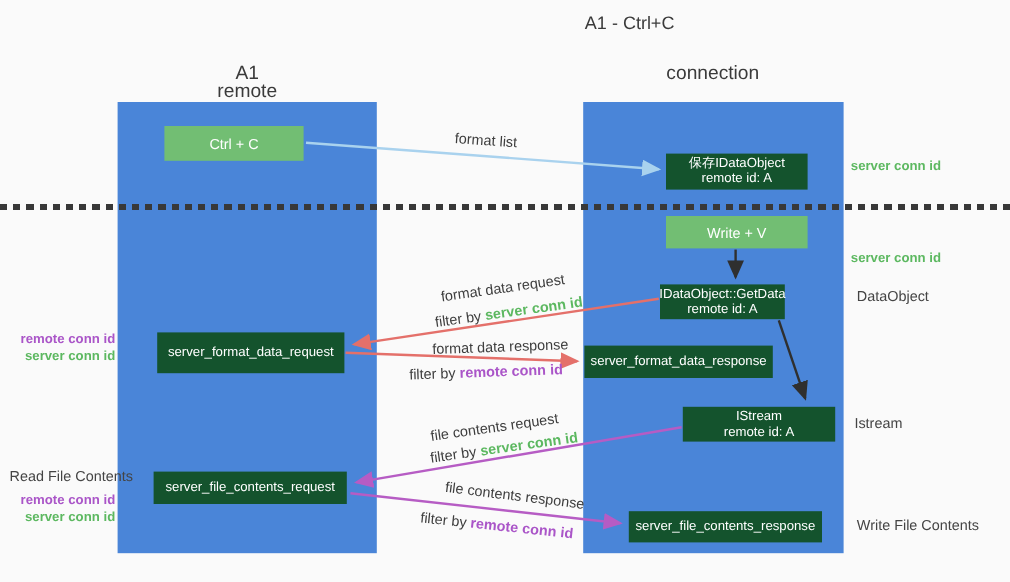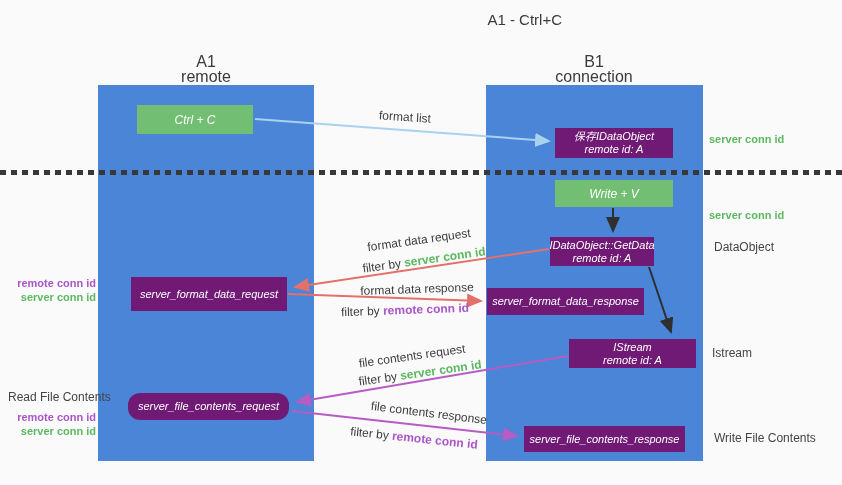--- a/index.html
+++ b/index.html
@@ -18,33 +18,33 @@
   .lane-hdr{position:absolute;top:54px;width:120px;text-align:center;
     font-size:16px;line-height:15px;color:#3a3a3a;z-index:2;}
   #hdr-left{left:146px;}
   #hdr-right{left:534px;}
 
   .divider{position:absolute;left:0;top:170px;width:842px;height:5px;z-index:6;
     background:repeating-linear-gradient(to right,#383838 0 6px,transparent 6px 11px);}
 
   .node{position:absolute;display:flex;flex-direction:column;align-items:center;
     justify-content:center;color:#fff;text-align:left;z-index:3;
-    font-size:12px;line-height:14px;white-space:nowrap;font-style:italic;}
+    font-size:12px;line-height:14px;white-space:nowrap;}
   .node.small{font-size:11px;line-height:13px;}
   .green{background:#72be73;}
-  .orange{background:#701a75;}
+  .orange{background:#14532d;}
 
   #node-ctrl-c{left:137px;top:105px;width:116px;height:29px;}
   #node-save-dataobject{left:555px;top:128px;width:118px;height:30px;}
   #node-ctrl-v{left:555px;top:180px;width:118px;height:27px;}
   #node-getdata{left:550px;top:237px;width:104px;height:29px;}
   #node-format-request{left:131px;top:277px;width:156px;height:34px;}
   #node-format-response{left:487px;top:288px;width:157px;height:27px;}
   #node-istream{left:569px;top:339px;width:127px;height:29px;}
-  #node-file-request{left:128px;top:393px;width:161px;height:27px;border-radius:12px;}
+  #node-file-request{left:128px;top:393px;width:161px;height:27px;}
   #node-file-response{left:524px;top:426px;width:161px;height:26px;}
 
   .annot{position:absolute;z-index:4;font-size:12px;white-space:nowrap;color:#444;}
   .annot.key-green{color:#5cb860;font-weight:bold;font-size:11px;}
   .conn-stack{position:absolute;z-index:4;left:12px;width:84px;text-align:right;
     font-size:11px;font-weight:bold;line-height:14px;white-space:nowrap;}
   .conn-stack .purple{color:#aa55c8;}
   .conn-stack .green-t{color:#5cb860;}
 
   .albl{position:absolute;z-index:5;font-size:12px;white-space:nowrap;color:#3d3d3d;}
@@ -60,21 +60,20 @@
 
   <div class="title">
     <div>A1 - Ctrl+C</div>
   </div>
 
   <div class="lane-hdr" id="hdr-left">
     <div>A1</div>
     <div>remote</div>
   </div>
   <div class="lane-hdr" id="hdr-right">
-    <div>B1</div>
     <div>connection</div>
   </div>
 
   <div class="lane" id="lane-left"></div>
   <div class="lane" id="lane-right"></div>
 
   <div class="divider"></div>
 
   <svg class="arrows" width="842" height="485">
     <defs>

